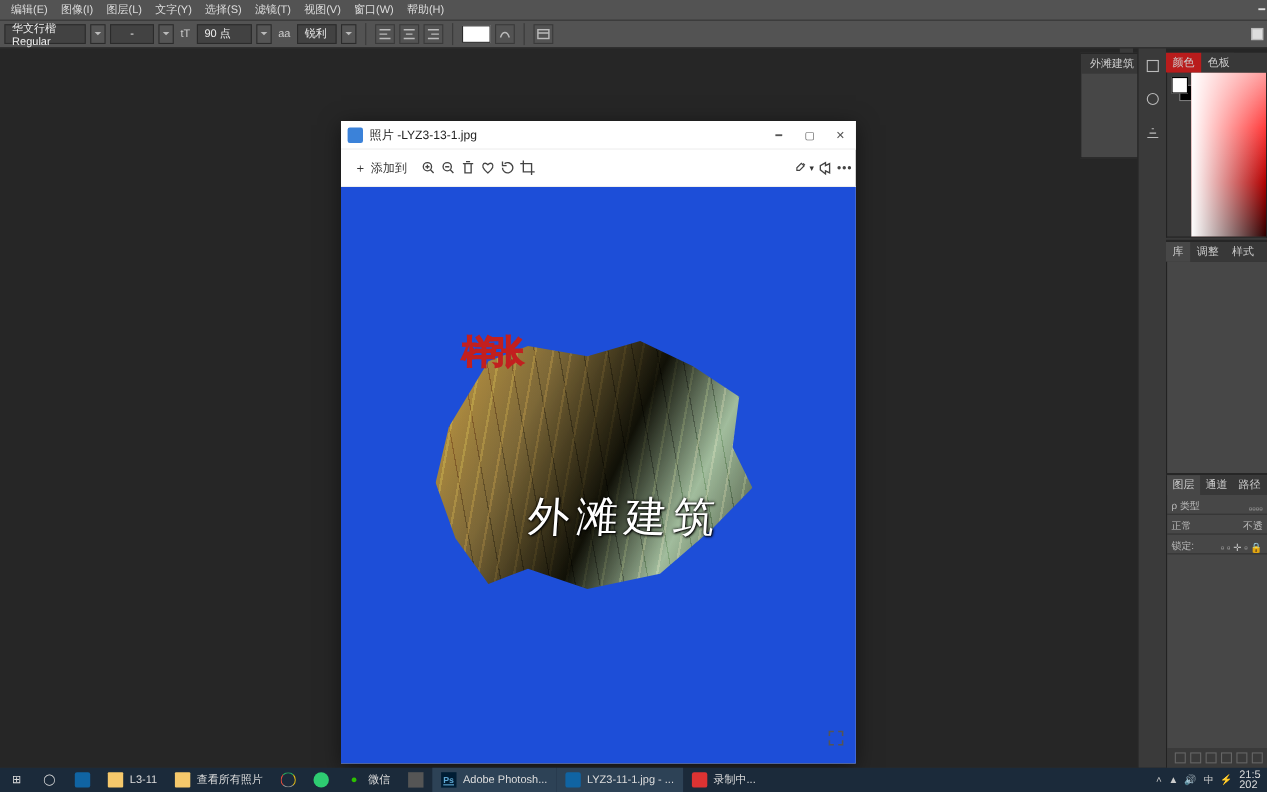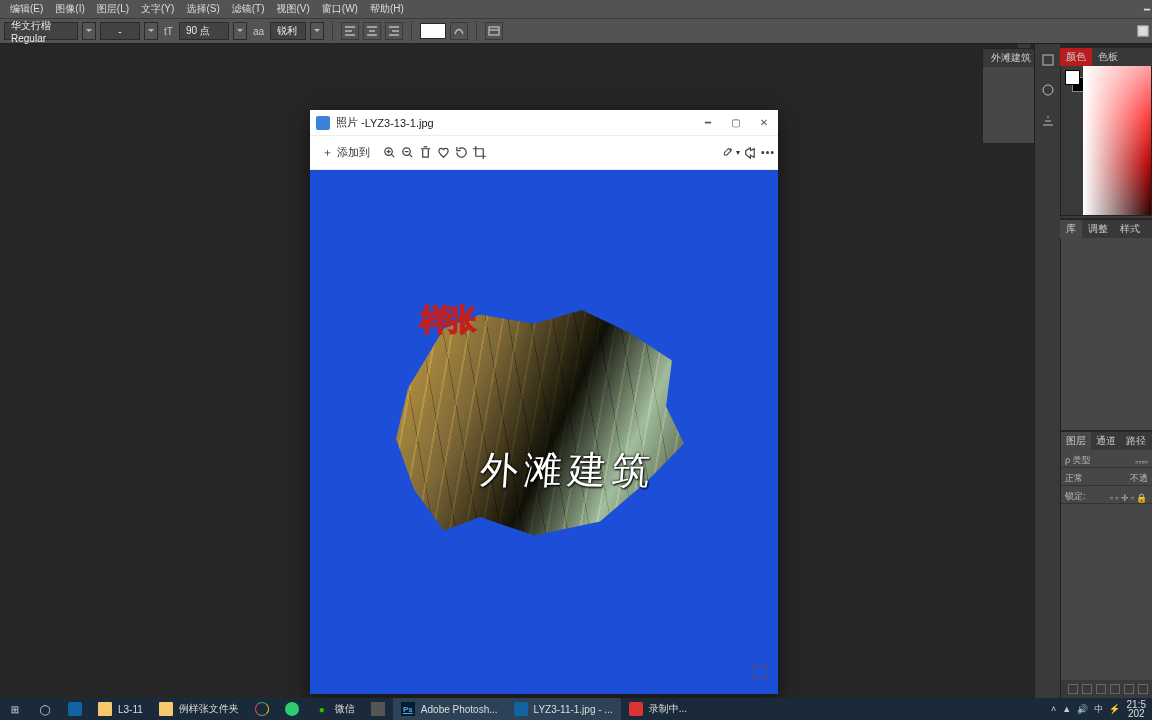--- a/index.html
+++ b/index.html
@@ -90,21 +90,21 @@
   .tb-item.active{background:#2d4256;}
   .tb-ico{width:14px;height:14px;display:flex;align-items:center;justify-content:center;}
   .tb-ico.solid{background:#1064a3;border-radius:2px;}
   .tb-ico.chrome{border:1px solid #888;border-radius:50%;border-left-color:#e74c3c;border-top-color:#27ae60;border-right-color:#f1c40f;}
   .tb-ico.folder{background:#f5c86b;border-radius:1px;}
   .tb-ico.ps{background:#001d34;color:#5fa8d3;font-size:8px;font-weight:bold;text-decoration:underline;}
   .tb-ico.wechat{color:#2dc100;}
   .tb-ico.red{background:#d33;border-radius:2px;}
   .tray{margin-left:auto;display:flex;align-items:center;gap:6px;padding-right:6px;}
   .tray span{font-size:9px;color:#ccc;}
-  .tray .clock{text-align:center;line-height:9px;}
+  .tray .clock{text-align:left;line-height:9px;}
 
   
   .collapse{position:absolute;top:44px;right:122px;width:12px;height:8px;background:#3a3a3a;}
 </style>
 </head>
 <body>
 
 <div class="ps-menubar">
   <span>编辑(E)</span>
   <span>图像(I)</span>
@@ -347,21 +347,21 @@
     </div>
   <div class="tb-item">
       <div class="tb-ico solid"></div>
     </div>
   <div class="tb-item">
       <div class="tb-ico folder"></div>
       <span>L3-11</span>
     </div>
   <div class="tb-item">
       <div class="tb-ico folder"></div>
-      <span>例样张文件夹</span>
+      <span>查看所有照片</span>
     </div>
   <div class="tb-item">
       <div class="tb-ico chrome"></div>
     </div>
   <div class="tb-item">
       <div class="tb-ico" style="background:#2ecc71;border-radius:50%"></div>
     </div>
   <div class="tb-item">
       <div class="tb-ico wechat">●</div>
       <span>微信</span>

